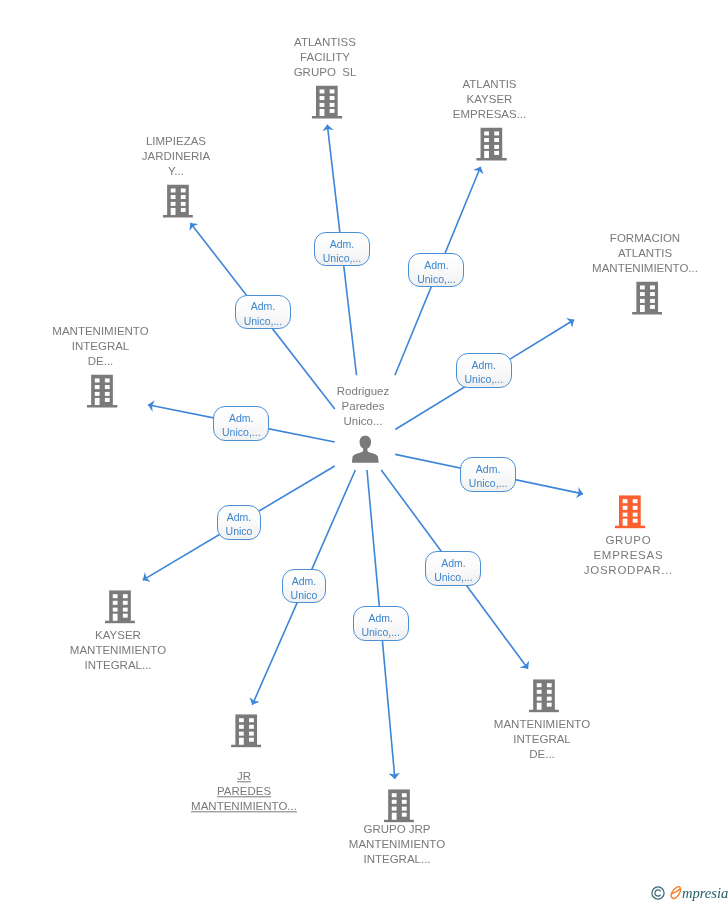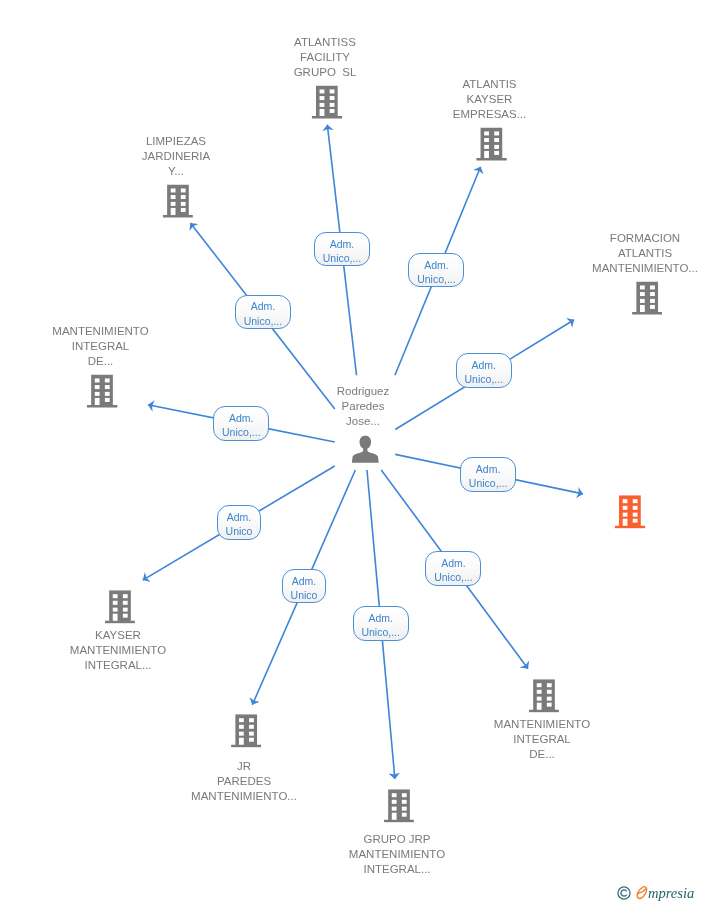--- a/index.html
+++ b/index.html
@@ -11,21 +11,21 @@
   .node .ico{display:block;margin:0 auto;}
   .node .lbl{font-size:11.5px;line-height:15.05px;color:#7a7a7a;white-space:pre;}
   .node.hl .lbl{color:#7a7a7a;letter-spacing:0.75px;margin-right:-0.75px;}
   .elabel{position:absolute;
           border:1.65px solid #4a90d9;border-radius:12px;
           background:linear-gradient(180deg,#ffffff 0%,#fbfbfb 45%,#f0f0f0 100%);
           color:#3d85cc;font-size:10.5px;line-height:14.25px;
           text-align:center;white-space:nowrap;box-sizing:border-box;
           display:flex;flex-direction:column;justify-content:flex-start;align-items:center;
           padding-top:3.8px;}
-  #footer{position:absolute;left:617px;top:885px;width:77px;height:20px;text-decoration:underline;}
+  #footer{position:absolute;left:651px;top:885px;width:77px;height:20px;text-decoration:underline;}
   .cmark{position:absolute;left:0;top:1px;}
   .brand{position:absolute;left:19px;top:-2px;font-family:"Liberation Serif",serif;
          font-style:italic;font-size:14.6px;line-height:20px;color:#25606e;white-space:nowrap;}
   .brand .b1{position:absolute;left:0px;top:1.2px;}
   .brand .b2{position:absolute;left:11.9px;top:0px;}
 </style>
 </head>
 <body>
 
 <div id="stage">
@@ -122,20 +122,21 @@
           <path fill="#fb5f2d" d="M4.3 0 H26.0 V30.5 H30.5 V33.4 H0 V30.5 H4.3 Z"></path>
           <rect x="7.9" y="3.9" width="4.8" height="4" fill="#ffffff"></rect>
           <rect x="7.9" y="10.5" width="4.8" height="4" fill="#ffffff"></rect>
           <rect x="7.9" y="17.35" width="4.8" height="4" fill="#ffffff"></rect>
           <rect x="7.9" y="23.4" width="4.8" height="7.1" fill="#ffffff"></rect>
           <rect x="18" y="3.9" width="4.8" height="4" fill="#ffffff"></rect>
           <rect x="18" y="10.5" width="4.8" height="4" fill="#ffffff"></rect>
           <rect x="18" y="17.35" width="4.8" height="4" fill="#ffffff"></rect>
           <rect x="18" y="23.4" width="4.8" height="4" fill="#ffffff"></rect>
         </svg>
+        <div class="lbl" style="margin-top: 4.2px; position: relative; left: -2px;"><div>GRUPO</div><div>EMPRESAS</div><div>JOSRODPAR...</div></div>
       </div>
       <div class="node" style="left: 120px; top: 607px; transform: translate(-50%, -16.7px);">
         <svg viewBox="0 0 30.5 33.4" width="30.5" height="33.4" class="ico">
           <path fill="#7a7a7a" d="M4.3 0 H26.0 V30.5 H30.5 V33.4 H0 V30.5 H4.3 Z"></path>
           <rect x="7.9" y="3.9" width="4.8" height="4" fill="#ffffff"></rect>
           <rect x="7.9" y="10.5" width="4.8" height="4" fill="#ffffff"></rect>
           <rect x="7.9" y="17.35" width="4.8" height="4" fill="#ffffff"></rect>
           <rect x="7.9" y="23.4" width="4.8" height="7.1" fill="#ffffff"></rect>
           <rect x="18" y="3.9" width="4.8" height="4" fill="#ffffff"></rect>
           <rect x="18" y="10.5" width="4.8" height="4" fill="#ffffff"></rect>
@@ -163,38 +164,38 @@
           <path fill="#7a7a7a" d="M4.3 0 H26.0 V30.5 H30.5 V33.4 H0 V30.5 H4.3 Z"></path>
           <rect x="7.9" y="3.9" width="4.8" height="4" fill="#ffffff"></rect>
           <rect x="7.9" y="10.5" width="4.8" height="4" fill="#ffffff"></rect>
           <rect x="7.9" y="17.35" width="4.8" height="4" fill="#ffffff"></rect>
           <rect x="7.9" y="23.4" width="4.8" height="7.1" fill="#ffffff"></rect>
           <rect x="18" y="3.9" width="4.8" height="4" fill="#ffffff"></rect>
           <rect x="18" y="10.5" width="4.8" height="4" fill="#ffffff"></rect>
           <rect x="18" y="17.35" width="4.8" height="4" fill="#ffffff"></rect>
           <rect x="18" y="23.4" width="4.8" height="4" fill="#ffffff"></rect>
         </svg>
-        <div class="lbl" style="margin-top: 12px; position: relative; left: -2px;"><div>JR</div><div>PAREDES</div><div>MANTENIMIENTO...</div></div>
+        <div class="lbl" style="margin-top: 22px; position: relative; left: -2px; text-decoration: underline;"><div>JR</div><div>PAREDES</div><div>MANTENIMIENTO...</div></div>
       </div>
       <div class="node" style="left: 399px; top: 806px; transform: translate(-50%, -16.7px);">
         <svg viewBox="0 0 30.5 33.4" width="30.5" height="33.4" class="ico">
           <path fill="#7a7a7a" d="M4.3 0 H26.0 V30.5 H30.5 V33.4 H0 V30.5 H4.3 Z"></path>
           <rect x="7.9" y="3.9" width="4.8" height="4" fill="#ffffff"></rect>
           <rect x="7.9" y="10.5" width="4.8" height="4" fill="#ffffff"></rect>
           <rect x="7.9" y="17.35" width="4.8" height="4" fill="#ffffff"></rect>
           <rect x="7.9" y="23.4" width="4.8" height="7.1" fill="#ffffff"></rect>
           <rect x="18" y="3.9" width="4.8" height="4" fill="#ffffff"></rect>
           <rect x="18" y="10.5" width="4.8" height="4" fill="#ffffff"></rect>
           <rect x="18" y="17.35" width="4.8" height="4" fill="#ffffff"></rect>
           <rect x="18" y="23.4" width="4.8" height="4" fill="#ffffff"></rect>
         </svg>
-        <div class="lbl" style="margin-top: 10px; position: relative; left: -2px;"><div>GRUPO JRP</div><div>MANTENIMIENTO</div><div>INTEGRAL...</div></div>
+        <div class="lbl" style="margin-top: 0; position: relative; left: -2px;"><div>GRUPO JRP</div><div>MANTENIMIENTO</div><div>INTEGRAL...</div></div>
       </div>
       <div class="node" style="left: 365px; top: 448px; transform: translate(-50%, -64.45px);">
-        <div class="lbl" style="margin-bottom: 7px; position: relative; left: -2px;"><div>Rodriguez</div><div>Paredes</div><div>Jose...</div></div>
+        <div class="lbl" style="margin-bottom: 7px; position: relative; left: -2px;"><div>Rodriguez</div><div>Paredes</div><div>Unico...</div></div>
         <svg viewBox="2.25 2.95 26.7 26.95" width="27" height="27.4" class="ico">
           <path fill="#7a7a7a" d="M15.6 2.95 C12.45 2.95 9.9 5.6 9.9 9.25 C9.9 12.4 11.55 15.05 13.5 15.75 L13.5 17.45 C13.5 18.5 12.9 19.05 11.85 19.3 C7.3 20.4 4.0 21.7 3.05 23.6 L2.25 29.9 L28.95 29.9 L28.15 23.6 C27.2 21.7 23.9 20.4 19.35 19.3 C18.3 19.05 17.7 18.5 17.7 17.45 L17.7 15.75 C19.65 15.05 21.3 12.4 21.3 9.25 C21.3 5.6 18.75 2.95 15.6 2.95 Z"></path>
         </svg>
       </div>
     </div>
   <div id="elabels">
       <div class="elabel" style="width: 56px; height: 34.6px; left: 314px; top: 231.8px;">
         <div>Adm.</div>
         <div>Unico,...</div>
       </div>

